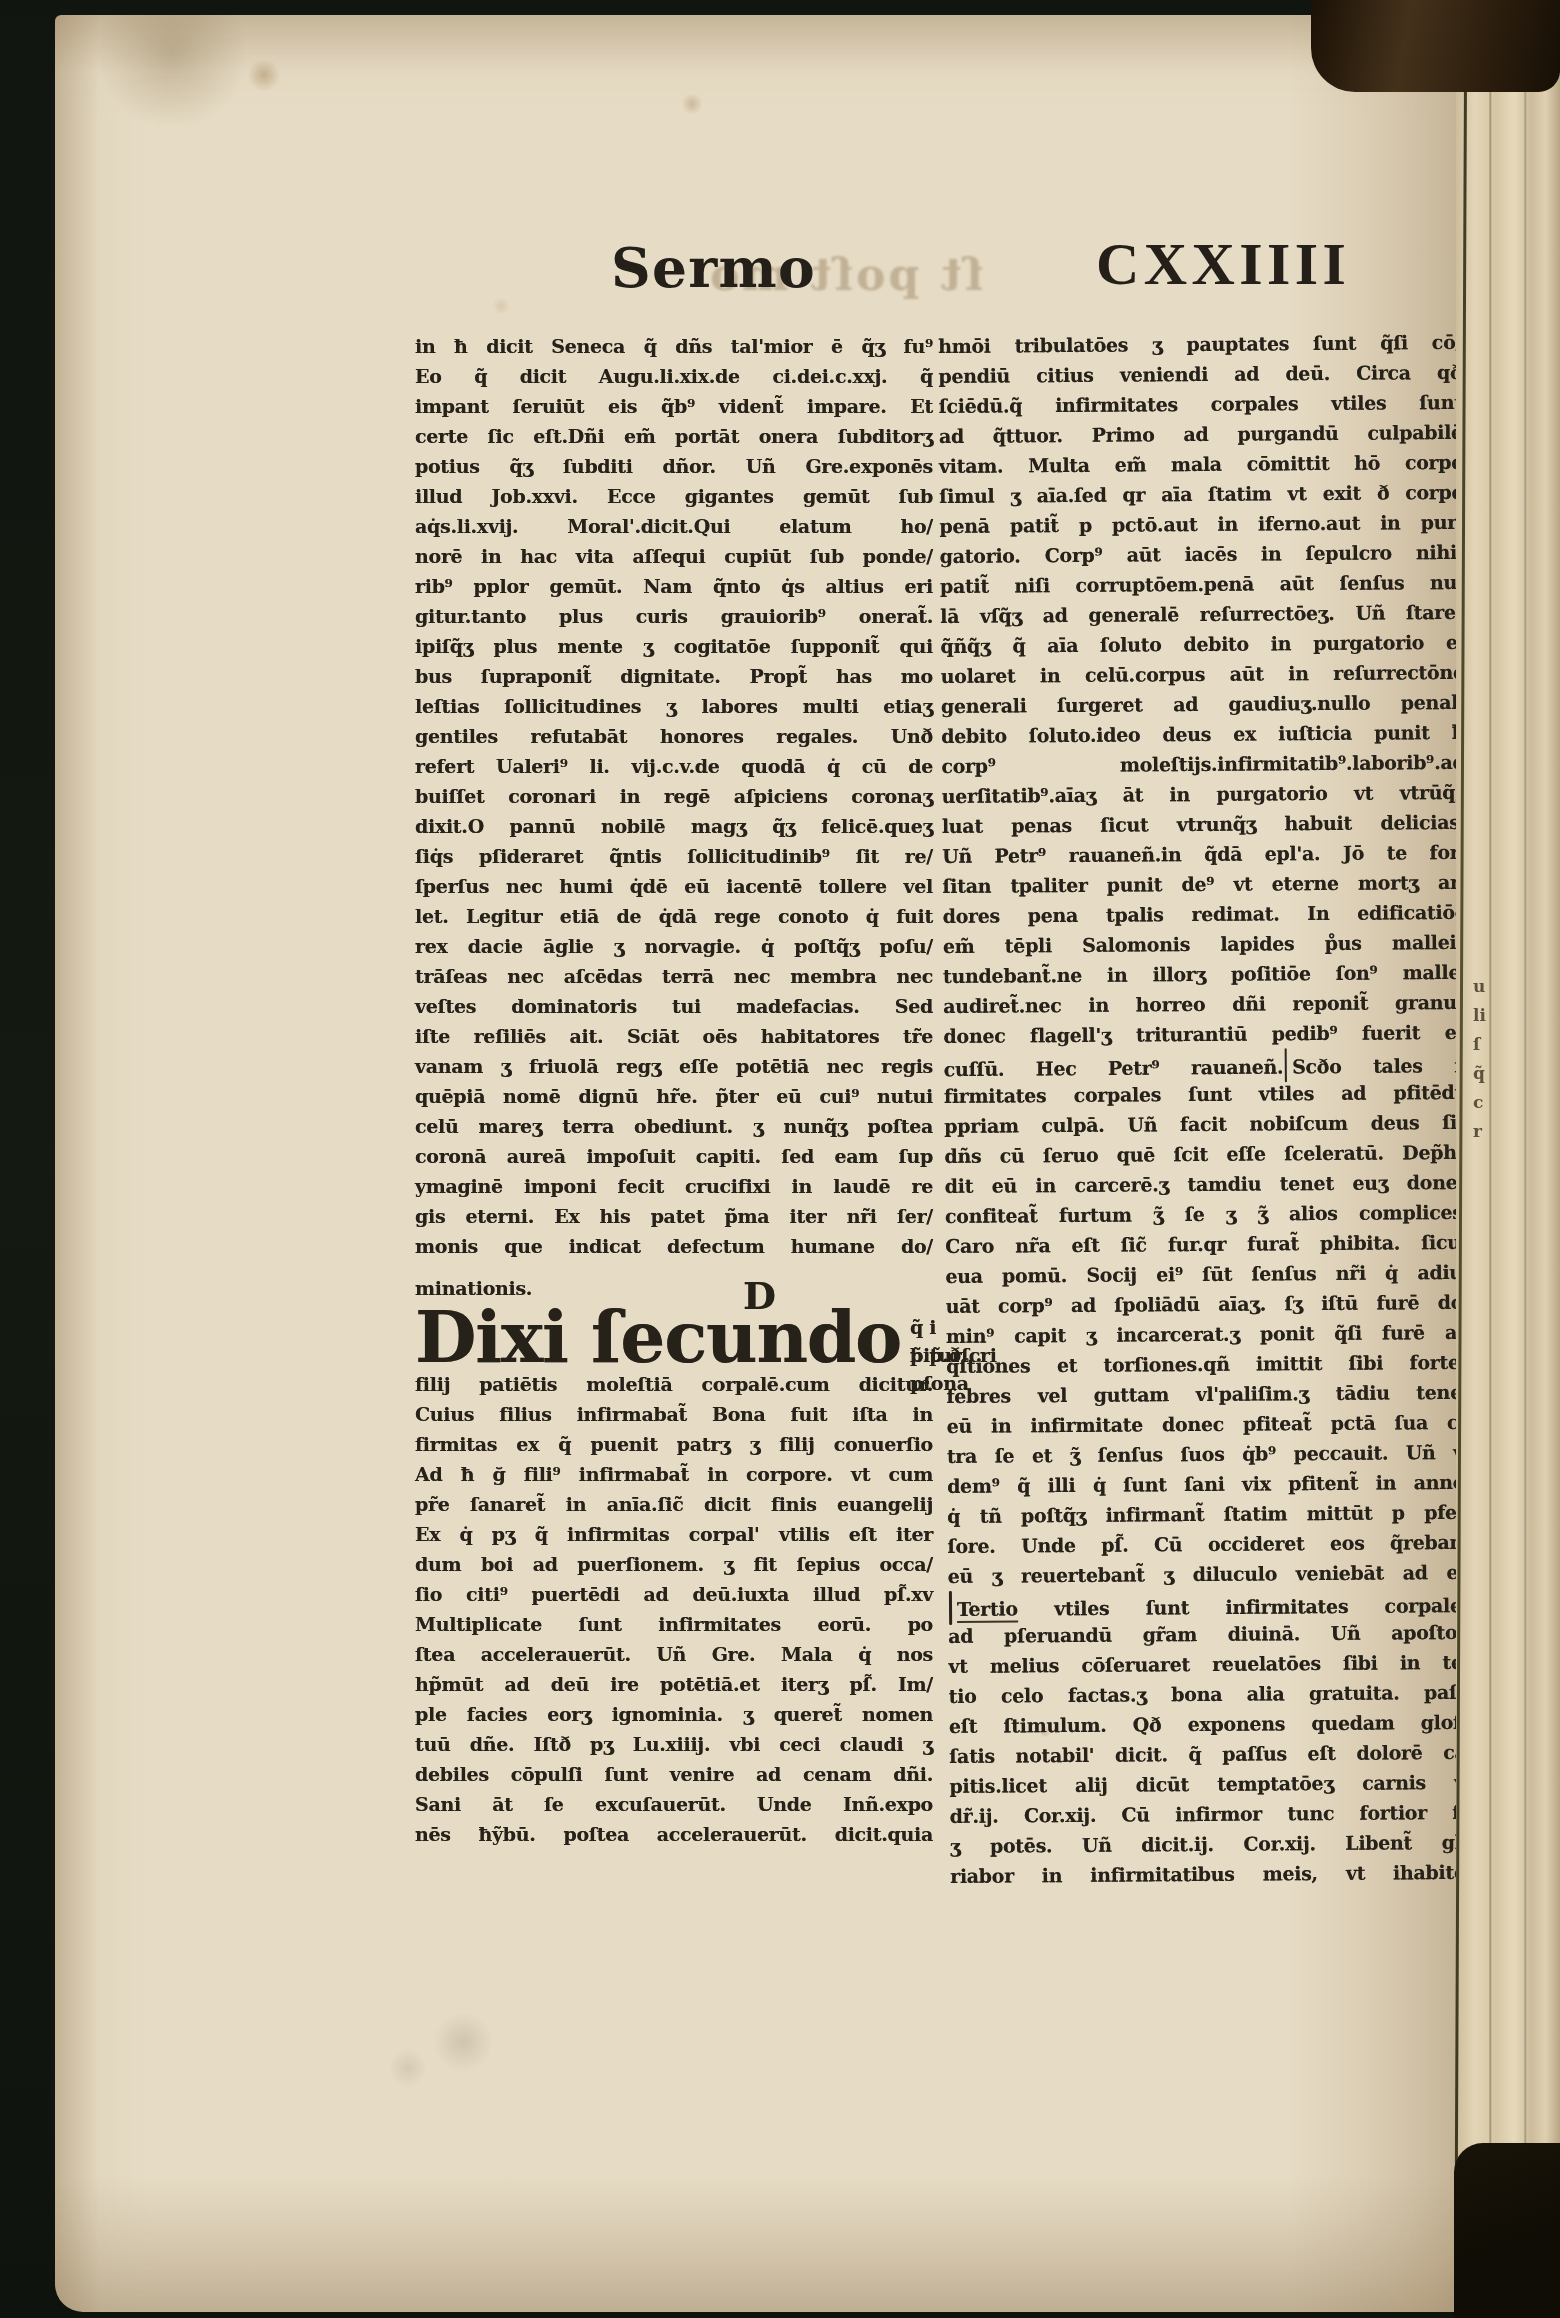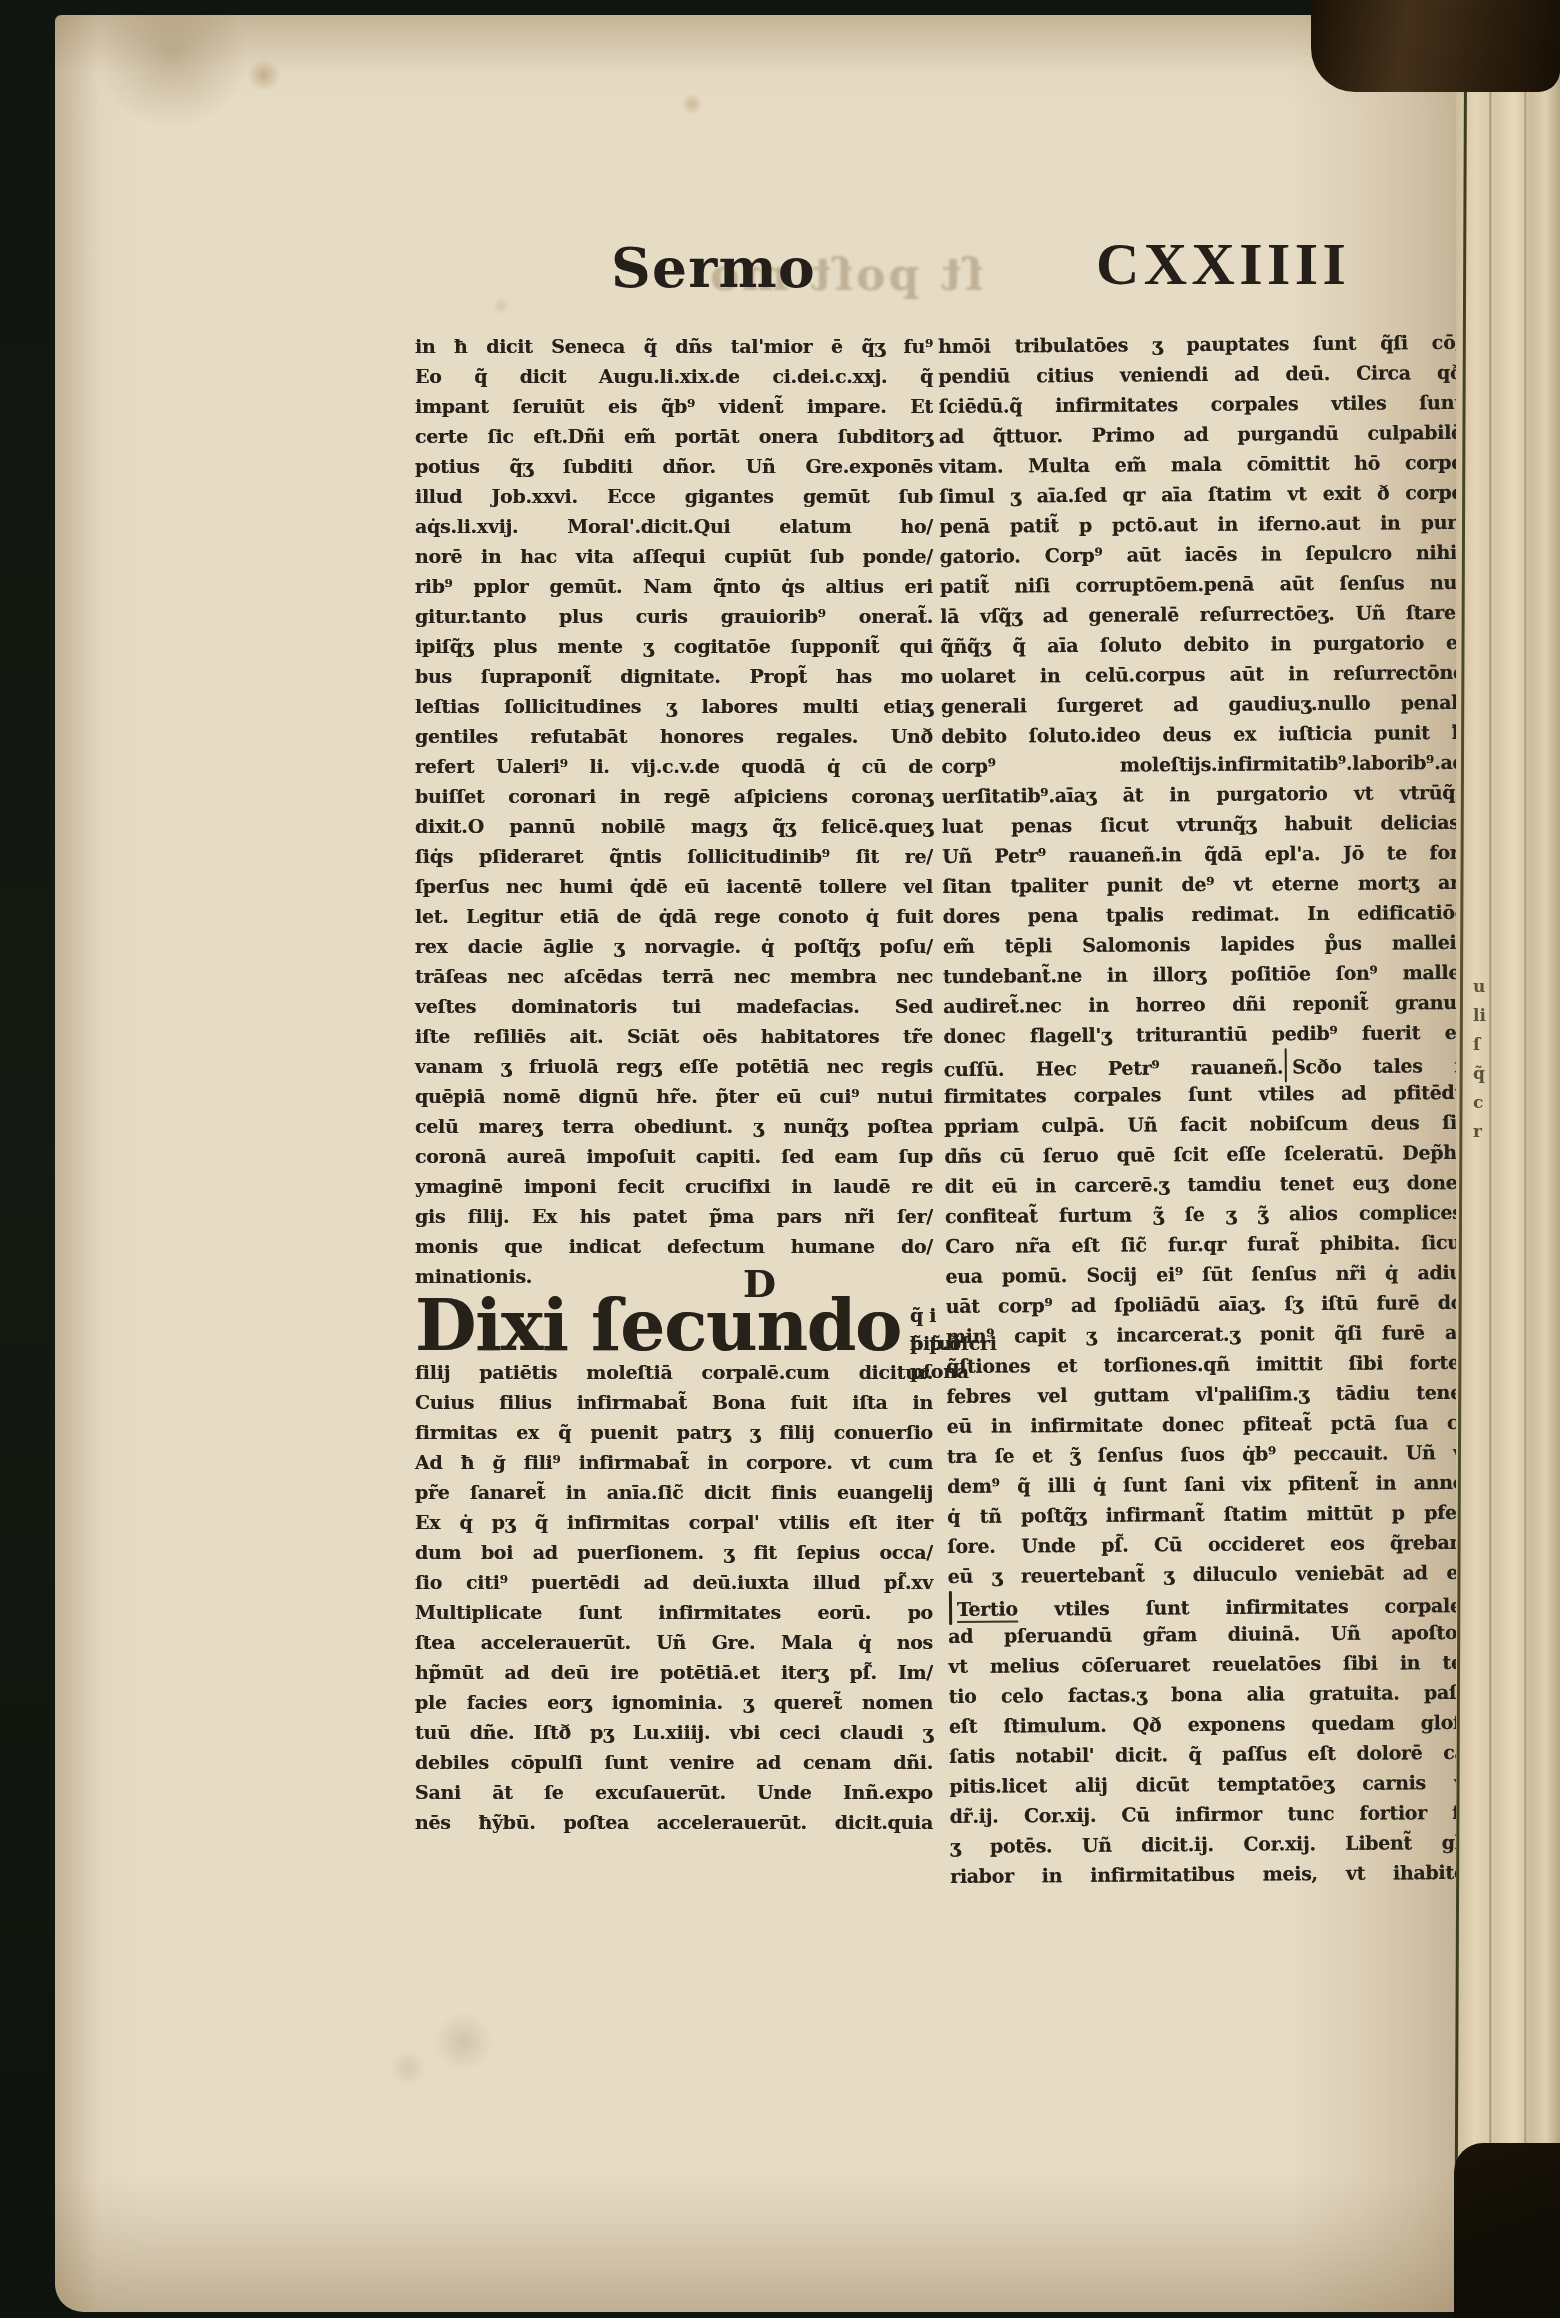--- a/index.html
+++ b/index.html
@@ -45,21 +45,21 @@
     position:absolute; top:316px; width:518px; overflow:visible;
     font-size:19px; font-weight:bold; letter-spacing:-0.3px; word-spacing:0px;
     color:#262119; text-shadow:0 0 0.6px rgba(38,33,25,.55);
   }
   .col-left{ left:360px; }
   .col-right{ left:883px; width:524px; transform:rotate(-.45deg); transform-origin:top left; }
   .line{
     position:relative; height:30px; line-height:30px;
     text-align:justify; text-align-last:justify; white-space:normal;
   }
-  .line.short{ text-align-last:left; }
+  .line.short{ text-align-last:left;margin-top:12px; }
   .guide{
     position:absolute; left:328px; top:3.8px; font-size:38px; line-height:1;
     font-weight:bold;
   }
   .heading{ display:flex; height:66px; align-items:flex-end; }
   .heading .big{
     font-size:71px; line-height:63px; font-weight:bold; letter-spacing:-1.3px;
     white-space:nowrap; flex:0 0 auto;
   }
   .heading .side{
@@ -138,21 +138,21 @@
         <div class="line">let. Legitur etiā de q̇dā rege conoto q̇ fuit</div>
         <div class="line">rex dacie āglie ʒ norvagie. q̇ poſtq̃ʒ poſu/</div>
         <div class="line">trāſeas nec aſcēdas terrā nec membra nec</div>
         <div class="line">veſtes dominatoris tui madefacias. Sed</div>
         <div class="line">iſte reſiliēs ait. Sciāt oēs habitatores tr̃e</div>
         <div class="line">vanam ʒ friuolā regʒ eſſe potētiā nec regis</div>
         <div class="line">quēpiā nomē dignū hr̃e. p̃ter eū cui⁹ nutui</div>
         <div class="line">celū mareʒ terra obediunt. ʒ nunq̃ʒ poſtea</div>
         <div class="line">coronā aureā impoſuit capiti. ſed eam ſup</div>
         <div class="line">ymaginē imponi fecit crucifixi in laudē re</div>
-        <div class="line">gis filij. Ex his patet p̃ma pars nr̃i ſer/</div>
+        <div class="line">gis eterni. Ex his patet p̃ma iter nr̃i ſer/</div>
         <div class="line">monis que indicat defectum humane do/</div>
         <div class="line short"><span>minationis.</span><span class="guide">D</span></div>
         <div class="heading">
           <span class="big">Dixi ſecundo</span>
           <div class="side">
             <div class="sline">q̃ i p̃.p̃.ðſcri</div>
             <div class="sline">bitur pſona</div>
           </div>
         </div>
         <div class="line">filij patiētis moleſtiā corpalē.cum dicitur.</div>

